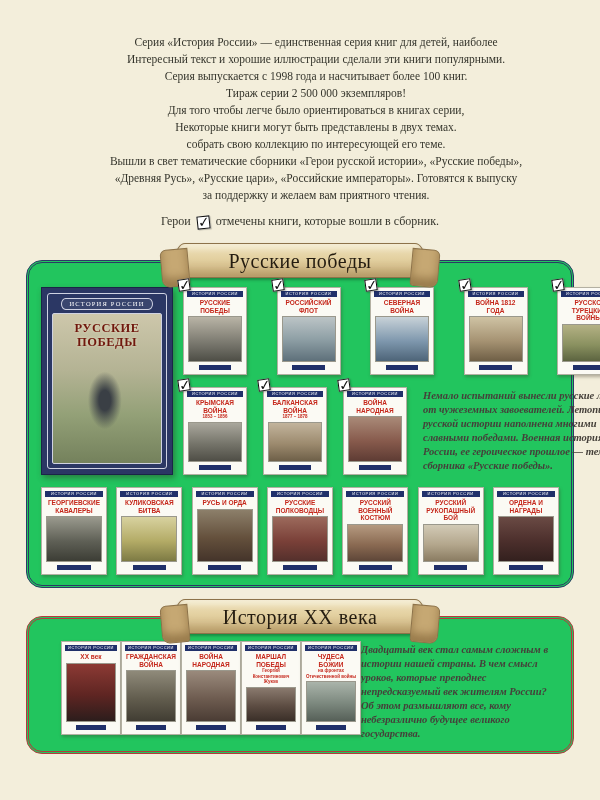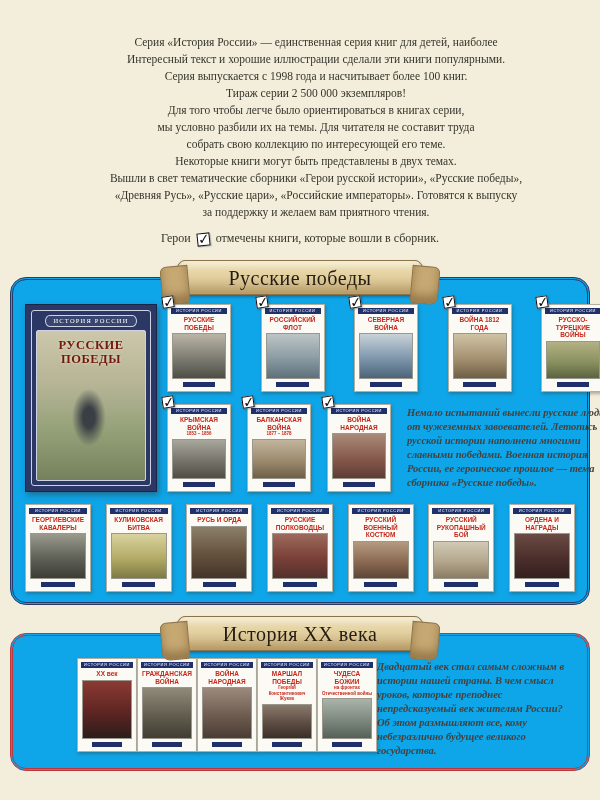--- a/index.html
+++ b/index.html
@@ -23,23 +23,23 @@
   .checkbox {
     display:inline-block; vertical-align:-2px;
     width:13px; height:13px; background:#fff;
     border:1.7px solid #0d0d0d; box-shadow:1px 1px 1px rgba(0,0,0,.25);
     transform:rotate(-6deg);
     font:700 14px/10px "DejaVu Sans", sans-serif; color:#111;
     text-align:center; overflow:visible; margin:0 3px;
   }
   
   .sec {
-    position:relative; margin:30px 10px 0;
+    position:relative; margin:30px 26px 0;
     border:3px double #2c3966; border-radius:16px;
-    padding:24px 12px 10px; background:#0ea5e9;
+    padding:24px 12px 10px; background:#22c55e;
   }
   .sec.red { border-color:#b8383e; margin-top:28px; padding:22px 12px 10px; }
   
   .scroll {
     position:absolute; top:-20px; left:50%; transform:translateX(-50%);
     width:250px; height:35px; z-index:3; text-align:center;
     background:linear-gradient(180deg,#f0e3bd 0%,#e3d0a0 45%,#cab17e 100%);
     border:1px solid #8d734a; border-radius:10px/16px;
     box-shadow:0 2px 3px rgba(0,0,0,.3), inset 0 -6px 10px rgba(140,105,55,.35), inset 0 4px 6px rgba(255,255,248,.55);
   }
@@ -102,23 +102,22 @@
 </style>
 </head>
 <body>
 
 <div class="intro">
   <div>Серия «История России» — единственная серия книг для детей, наиболее</div>
   <div>Интересный текст и хорошие иллюстрации сделали эти книги популярными.</div>
   <div>Серия выпускается с 1998 года и насчитывает более 100 книг.</div>
   <div>Тираж серии 2 500 000 экземпляров!</div>
   <div>Для того чтобы легче было ориентироваться в книгах серии,</div>
-  <div>мы условно разбили их на темы. Для читателя не составит труда</div>
+  <div>Некоторые книги могут быть представлены в двух темах.</div>
   <div>собрать свою коллекцию по интересующей его теме.</div>
-  <div>Некоторые книги могут быть представлены в двух темах.</div>
   <div>Вышли в свет тематические сборники «Герои русской истории», «Русские победы»,</div>
   <div>«Древняя Русь», «Русские цари», «Российские императоры». Готовятся к выпуску</div>
   <div>за поддержку и желаем вам приятного чтения.</div>
 </div>
 
 <div class="note">
   <span>Герои</span>
   <span class="checkbox">✓</span>
   <span>отмечены книги, которые вошли в сборник.</span>
 </div>

